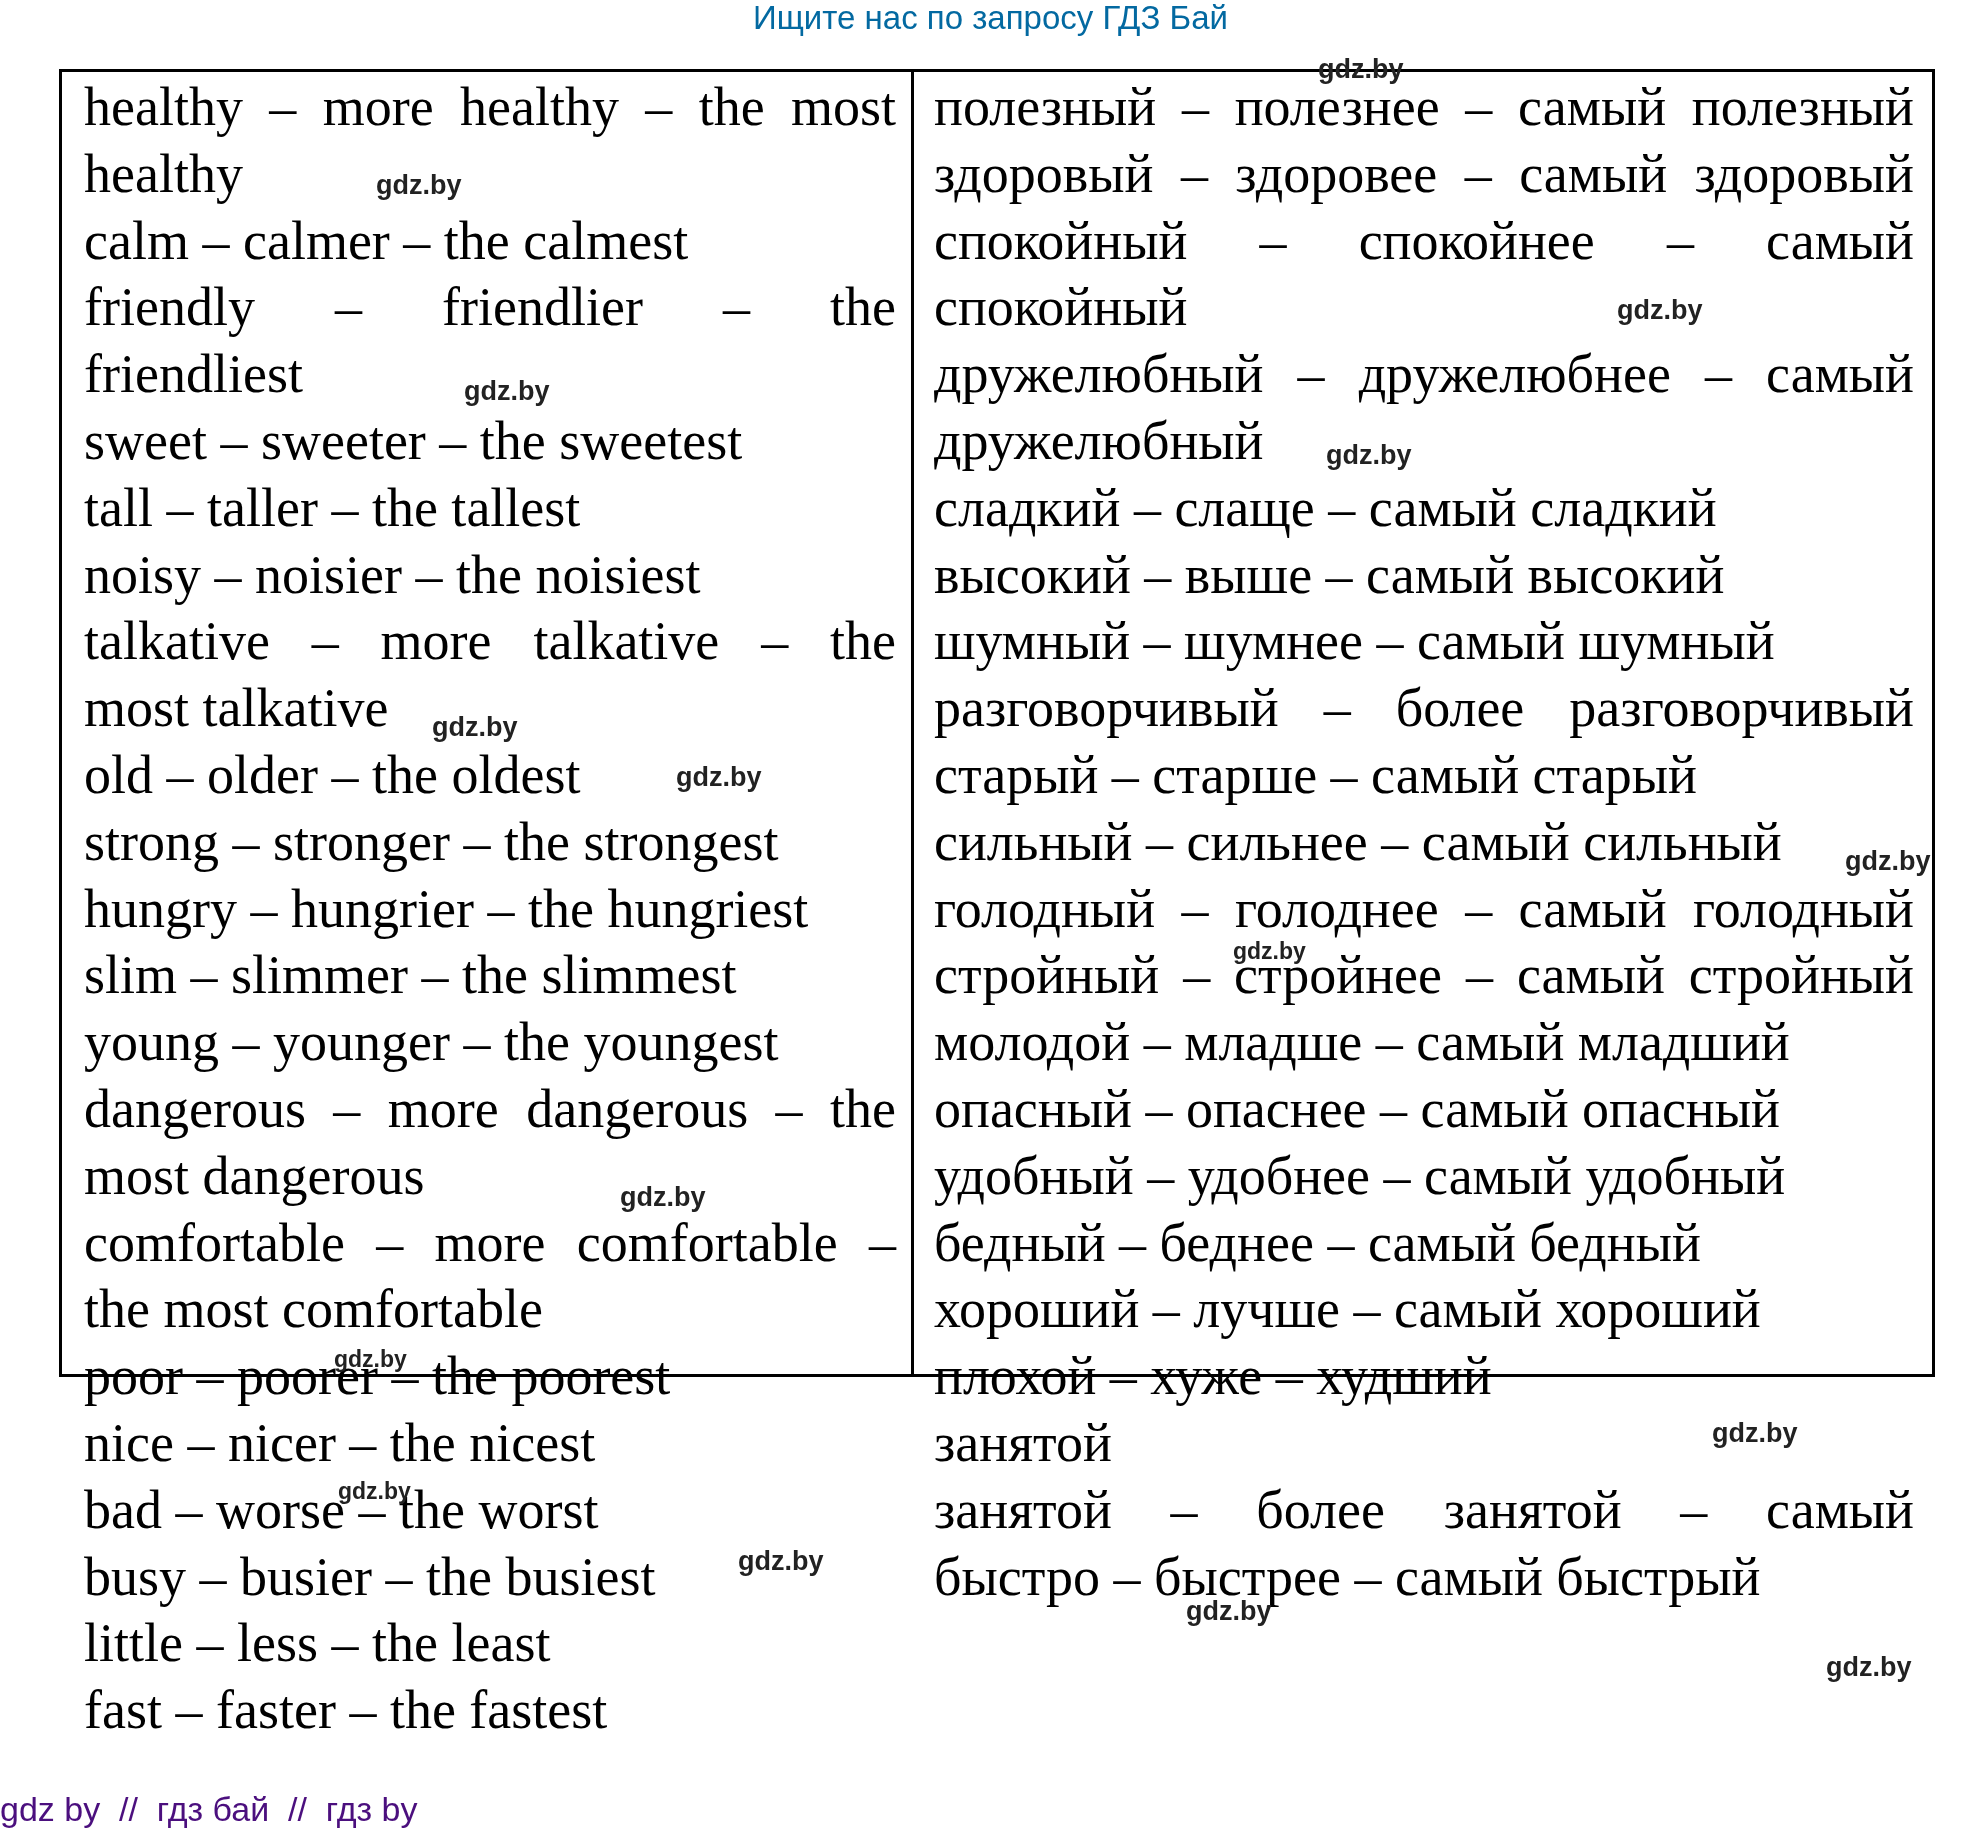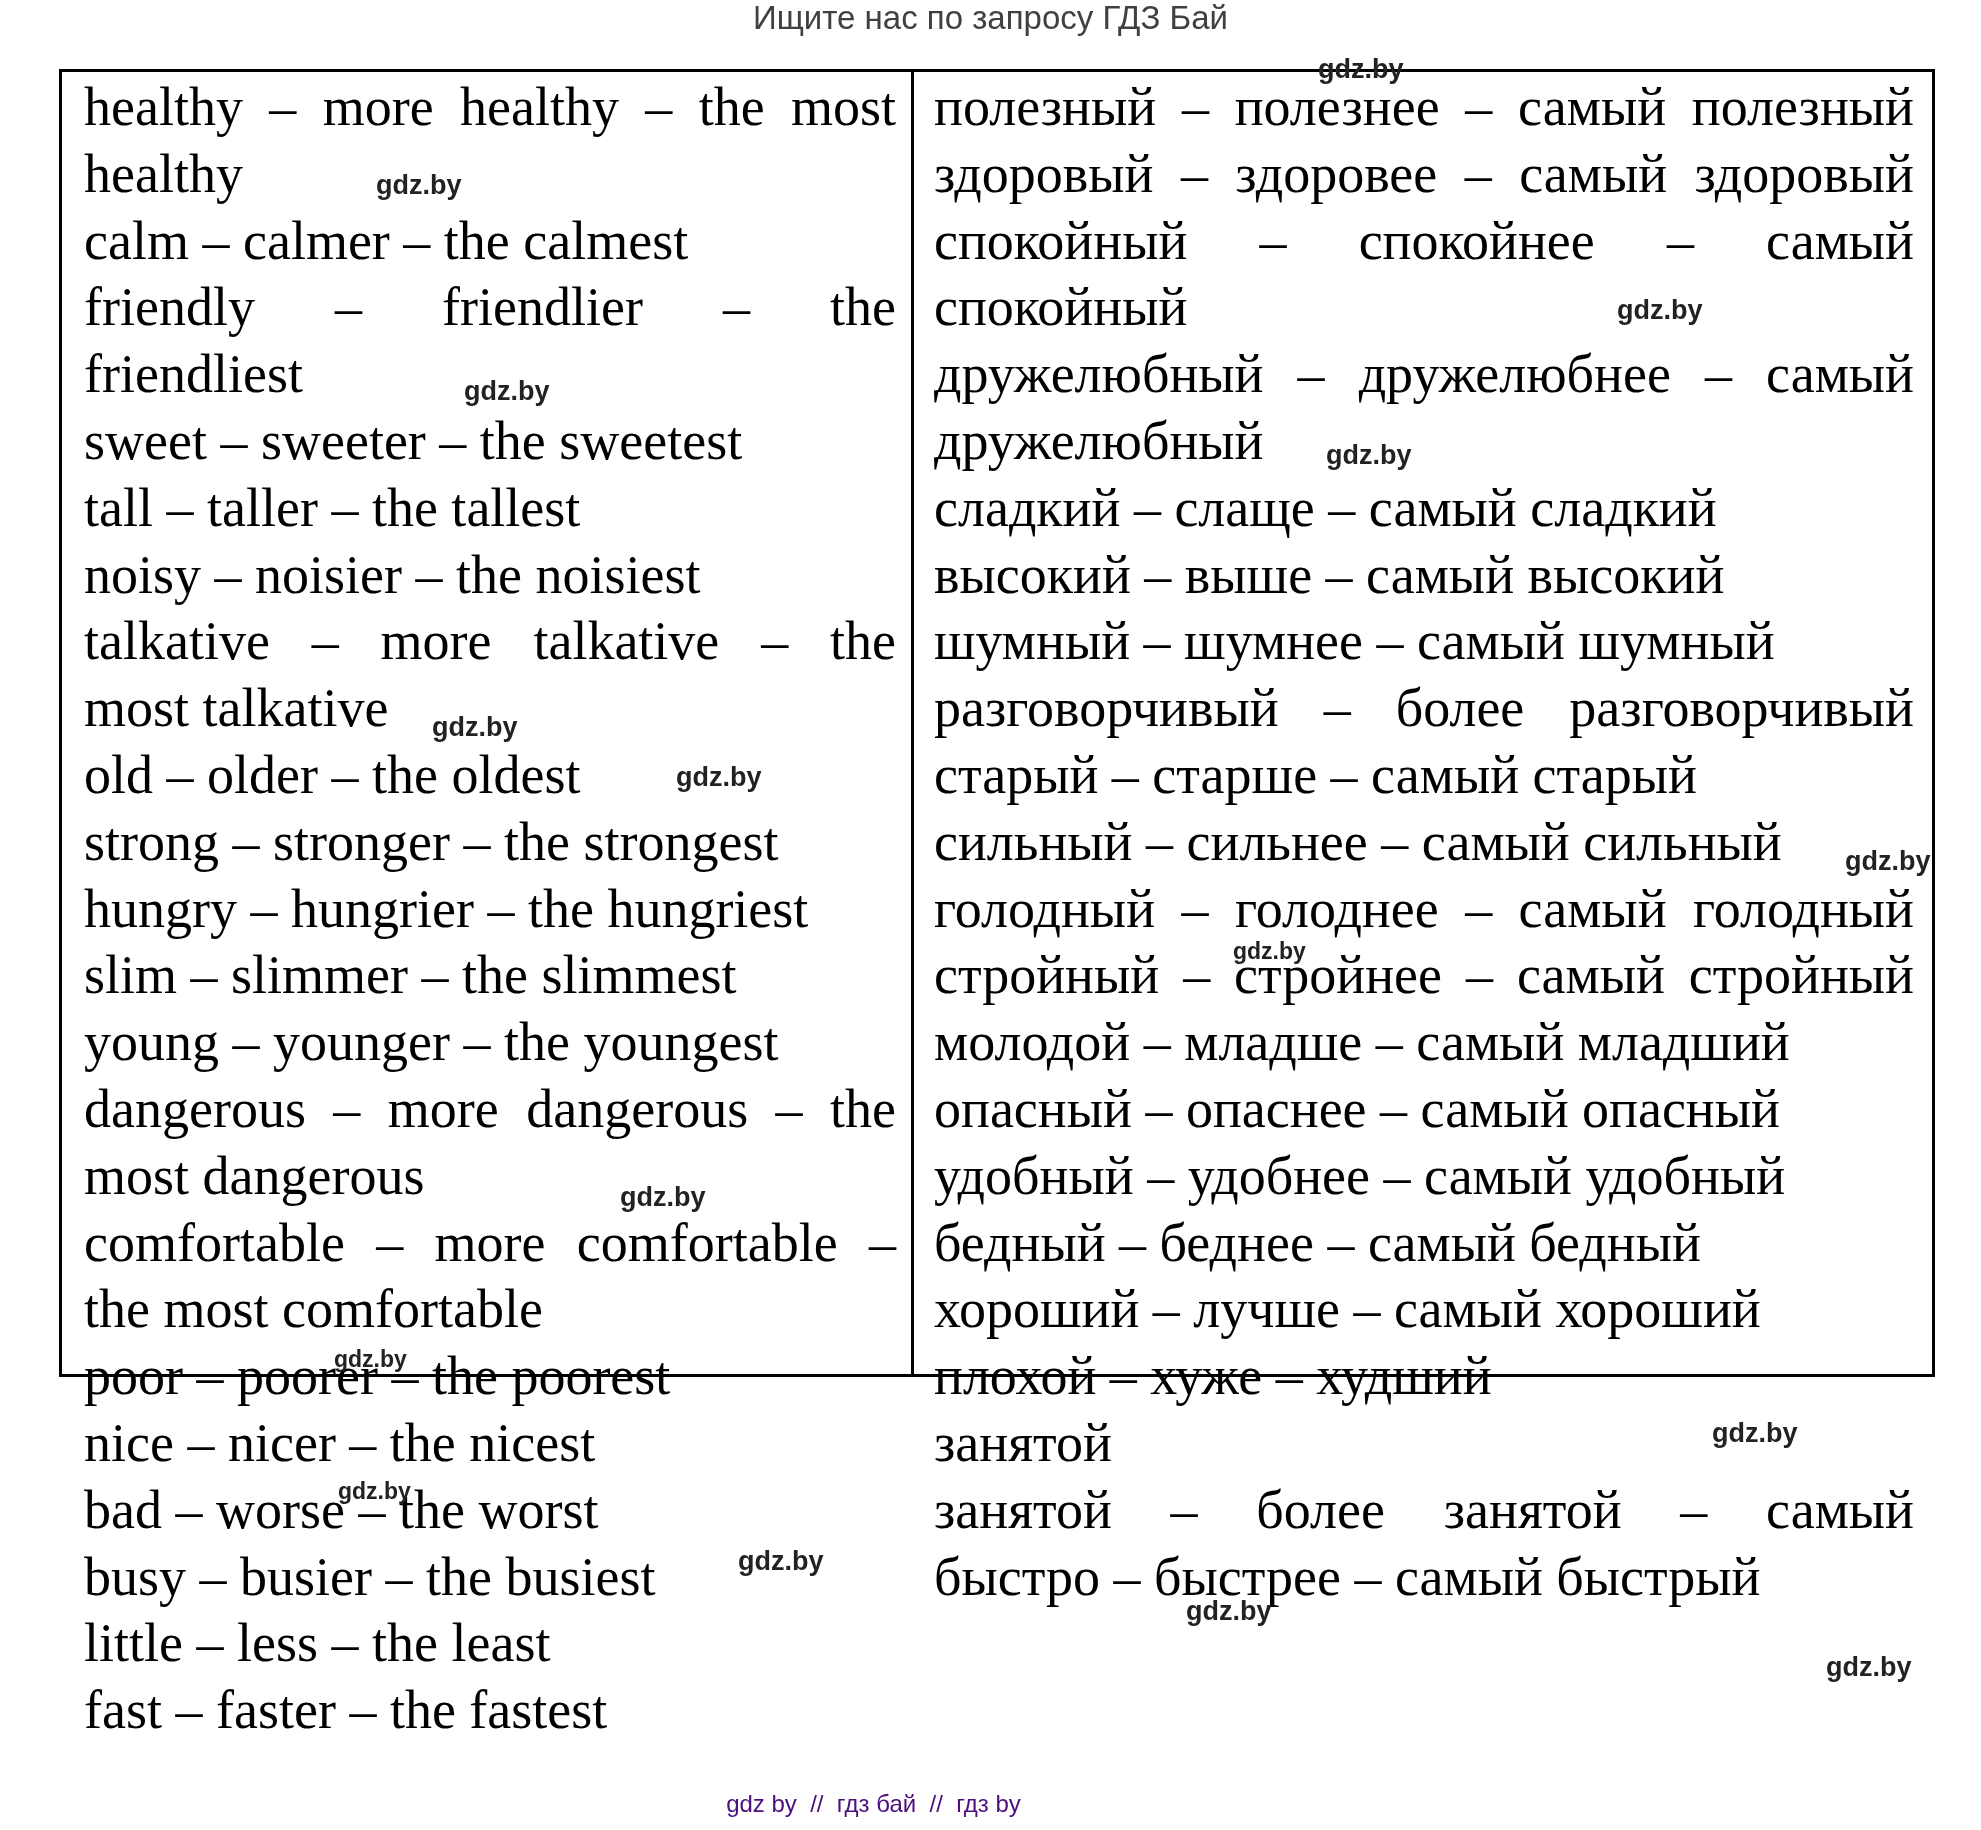--- a/index.html
+++ b/index.html
@@ -1,20 +1,20 @@
 <!DOCTYPE html>
 <html><head>
 <meta charset="utf-8">
 <style>
   html, body { margin: 0; padding: 0; background: #ffffff; }
   body { width: 1981px; height: 1830px; position: relative; overflow: hidden; }
   .header {
     position: absolute; left: 0; top: 0; width: 1981px; height: 40px;
     text-align: center; font-family: "Liberation Sans", sans-serif;
-    font-size: 33px; line-height: 36px; color: #404040;
+    font-size: 33px; line-height: 36px; color: #0369a1;
   }
   .table {
     position: absolute; left: 59px; top: 69px; width: 1876px; height: 1308px;
     border: 3px solid #000; box-sizing: border-box;
   }
   .divider {
     position: absolute; left: 849px; top: 0; width: 3px; height: 100%; background: #000;
   }
   .col {
     position: absolute; top: 2px;
@@ -24,22 +24,22 @@
   .col-left { left: 22px; width: 812px; }
   .col-right { left: 872px; width: 980px; }
   .line { display: block; white-space: nowrap; height: 66.8px; }
   .line.justify { text-align: justify; text-align-last: justify; white-space: normal; }
   .wm {
     position: absolute; font-family: "Liberation Sans", sans-serif;
     font-size: 27px; color: #222; white-space: nowrap; line-height: 1; font-weight: bold;
   }
   .wm.small { font-size: 23px; }
   .footer {
-    position: absolute; left: 0; top: 1790px; width: 1747px; text-align: center;
-    font-family: "Liberation Sans", sans-serif; font-size: 24px; color: #4b0f7e;
+    position: absolute; left: 0; top: 1790px; width: 1747px; text-align: left;
+    font-family: "Liberation Sans", sans-serif; font-size: 34px; color: #4b0f7e;
     white-space: pre;
   }
 </style>
 </head>
 <body>
 
 <div class="header">Ищите нас по запросу ГДЗ Бай</div>
 
 <div class="table">
   <div class="divider"></div>

